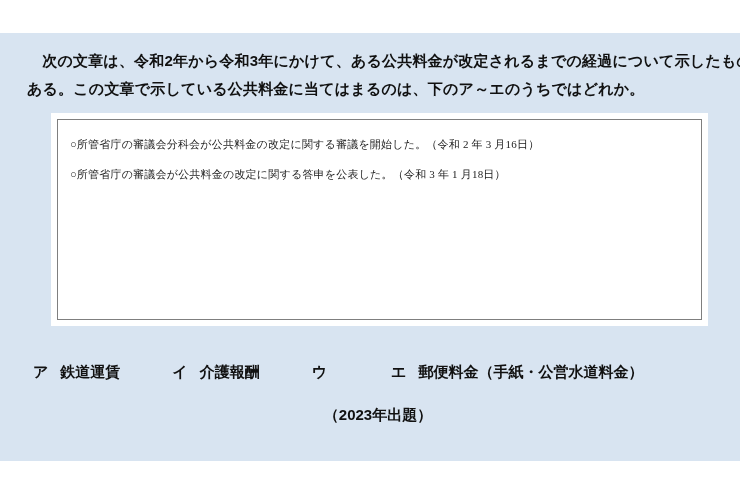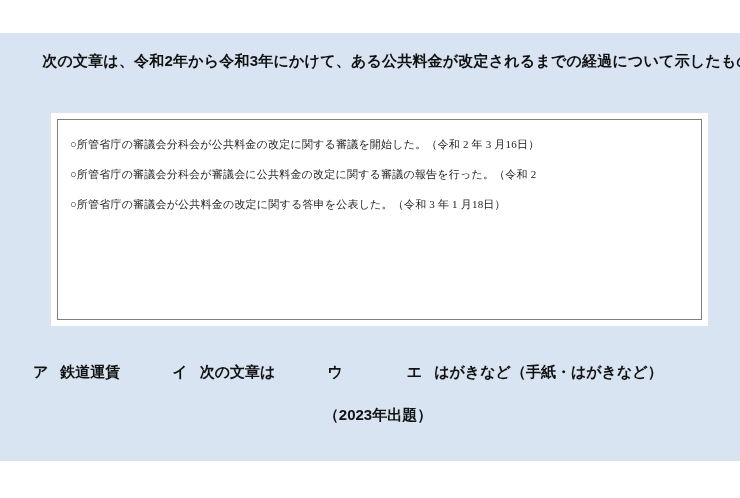--- a/index.html
+++ b/index.html
@@ -95,47 +95,47 @@
     font-size: 15px;
   }
 </style>
 </head>
 <body>
 
 <div class="panel"></div>
 
 <div class="question">
   <div class="q-line">　次の文章は、令和2年から令和3年にかけて、ある公共料金が改定されるまでの経過について示したもので</div>
+  <div class="q-line">ある。この文章で示している公共料金に当てはまるのは、下のア～エのうちではどれか。</div>
 </div>
 
 <div class="box-outer">
   <div class="passage-box">
     <div class="passage-item">
       <div class="passage-line">○所管省庁の審議会分科会が公共料金の改定に関する審議を開始した。（令和 2 年 3 月16日）</div>
     </div>
     <div class="passage-item">
-      <div class="passage-line">○所管省庁の審議会分科会が審議会に公共料金の改定に関する審議の報告を行った。（令和 2</div>
     </div>
     <div class="passage-item">
       <div class="passage-line">○所管省庁の審議会が公共料金の改定に関する答申を公表した。（令和 3 年 1 月18日）</div>
     </div>
   </div>
 </div>
 
 <div class="choices">
   <div class="choice">
     <span class="choice-key">ア</span>
     <span class="choice-label">鉄道運賃</span>
   </div>
   <div class="choice">
     <span class="choice-key">イ</span>
-    <span class="choice-label">次の文章は</span>
+    <span class="choice-label">介護報酬</span>
   </div>
   <div class="choice">
     <span class="choice-key">ウ</span>
   </div>
   <div class="choice">
     <span class="choice-key">エ</span>
-    <span class="choice-label">はがきなど（手紙・はがきなど）</span>
+    <span class="choice-label">郵便料金（手紙・公営水道料金）</span>
   </div>
 </div>
 
 <div class="source-note">（2023年出題）</div>
 
 </body></html>

